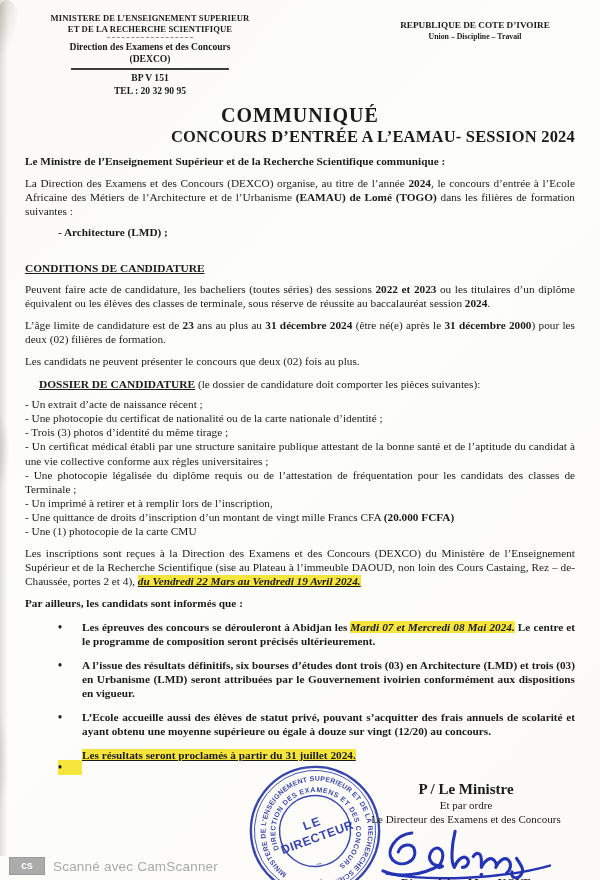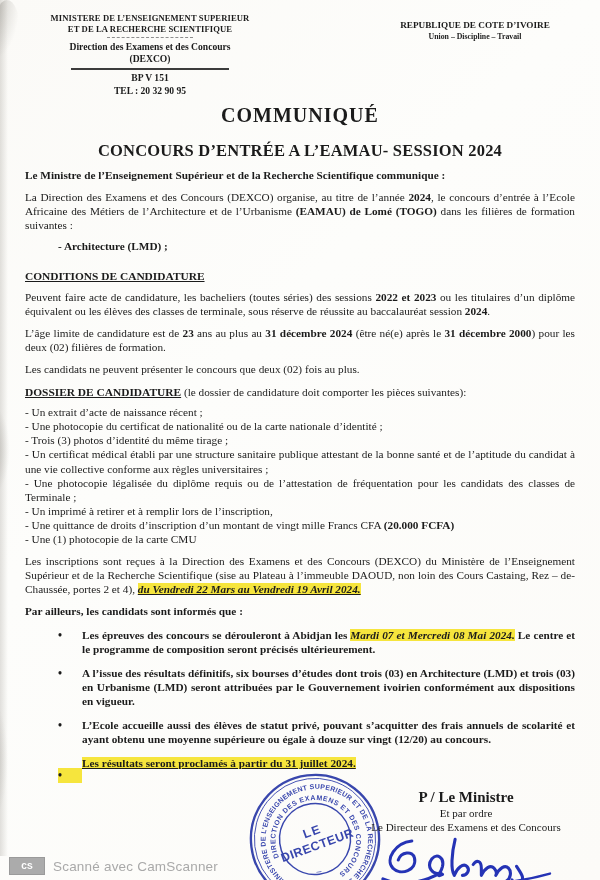--- a/index.html
+++ b/index.html
@@ -27,30 +27,30 @@
   .hdr-left .dir { font-size:9.6px; line-height:1.25; }
   .sep-solid { width:158px; margin:3px auto 2px; border-top:2.4px solid #3c3c3c; }
   .hdr-left .bp { font-size:9.6px; line-height:1.3; }
   .hdr-right { width:200px; text-align:center; font-weight:bold; padding-top:7px; }
   .hdr-right .rep { font-size:9.2px; }
   .hdr-right .motto { font-size:7.8px; margin-top:2px; }
 
   
   .title { text-align:center; margin-top:7px; }
   .title h1 { font-size:20px; letter-spacing:1px; line-height:1.12; }
-  .title h2 { font-size:16.5px; letter-spacing:.2px; line-height:1.15; margin-top:15px; }
+  .title h2 { font-size:16.5px; letter-spacing:.2px; line-height:1.15; margin-top:1px;text-align:right; }
 
   
   .body { font-size:11.25px; line-height:1.25; text-align:justify; }
   .body p { margin-top:7.5px; }
   .bold { font-weight:bold; }
   .b { font-weight:bold; } .i { font-style:italic; } .u { text-decoration:underline; }
   .hl { background:#f6e53d;margin-top:12px; }
-  .sec { margin-top:15px; font-weight:bold; text-decoration:underline; font-size:11.4px; }
-  .sec-inline { margin-top:9px; font-size:11.25px; }
+  .sec { margin-top:21px; font-weight:bold; text-decoration:underline; font-size:11.4px; }
+  .sec-inline { margin-top:9px; font-size:11.25px;margin-left:14px; }
   .sec-inline .t { font-weight:bold; text-decoration:underline; font-size:11.4px; }
   .filieres { margin:7px 0 0 33px; font-weight:bold; }
   .filieres div { line-height:1.3; }
   .dossier { margin-top:6px; }
   .dossier div { line-height:1.26; }
   .bullets { margin:4px 0 0 33px; }
   .bullet-row { display:flex; margin-top:10px; }
   .bullet-row .marker { width:24px; font-weight:bold; font-size:11.5px; }
   .bullet-row .btext { flex:1; font-weight:bold; text-align:justify; }
 

